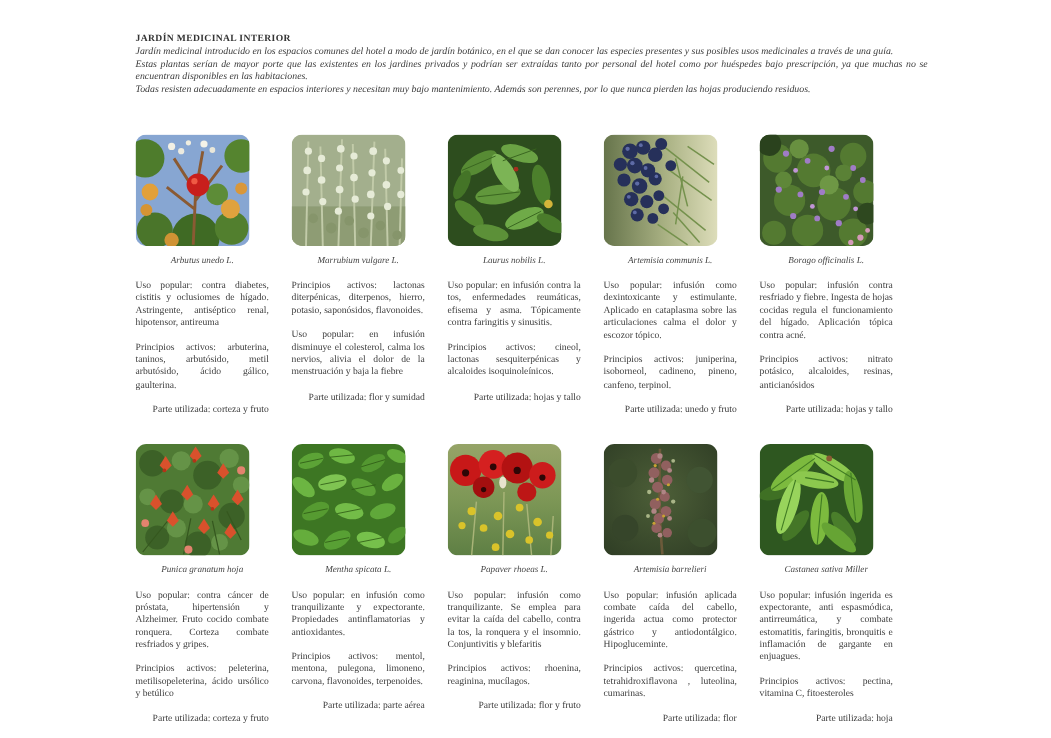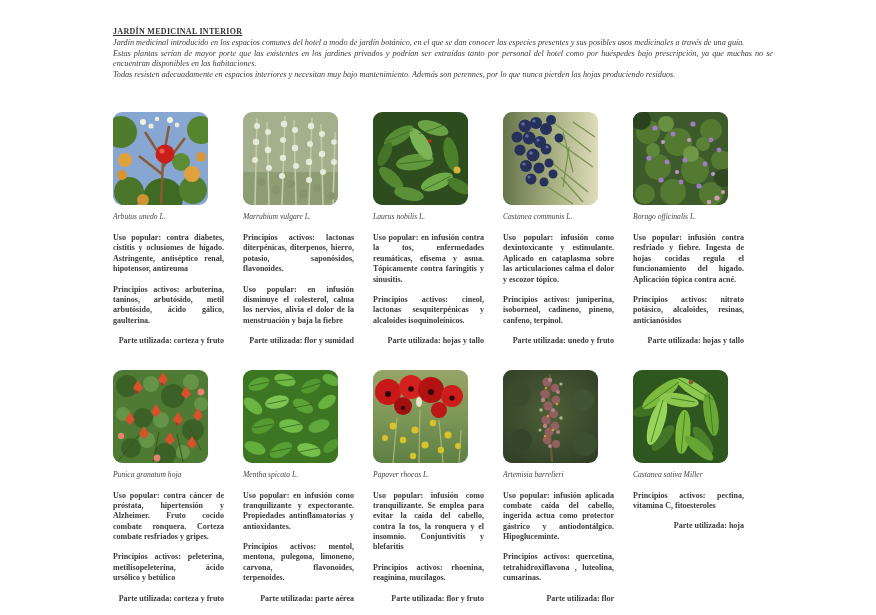--- a/index.html
+++ b/index.html
@@ -1,27 +1,27 @@
 <!DOCTYPE html>
 <html><head>
 <meta charset="utf-8">
 <style>
   html,body{margin:0;padding:0;background:#ffffff;}
   .page{position:relative;width:876px;height:615px;background:#ffffff;overflow:hidden;
         font-family:"Liberation Serif","DejaVu Serif",serif;color:#3b3b3b;}
   .header{position:absolute;left:113px;top:27px;width:660px;}
-  .doc-title{font-size:8px;font-weight:bold;letter-spacing:.3px;color:#333;margin:0 0 2px 0;text-decoration:underline;}
+  .doc-title{font-size:8px;font-weight:bold;letter-spacing:.3px;color:#333;margin:0 0 2px 0;}
   .doc-par{font-size:8.2px;line-height:1.28;margin:0;text-align:justify;font-style:italic;}
   .grid{position:absolute;left:113px;top:112px;display:grid;
         grid-template-columns:repeat(5,111px);column-gap:19px;row-gap:23px;align-items:start;}
   .card{width:111px;}
   .photo{width:95px;height:93px;border-radius:9px;overflow:hidden;margin:0 0 7px 0;}
   .photo svg{display:block;width:95px;height:93px;}
-  .pname{font-style:italic;font-weight:normal;font-size:7.6px;margin:0 0 12px 0;color:#444;}
-  .ptext{font-size:8px;line-height:1.3;text-align:justify;margin:0 0 10px 0;font-weight:bold;}
+  .pname{font-style:italic;font-weight:normal;font-size:7.6px;margin:0 0 12px 0;color:#444;text-align:center;}
+  .ptext{font-size:8px;line-height:1.3;text-align:justify;margin:0 0 10px 0;}
   .parte{text-align:right;margin:0;}
 </style>
 </head>
 <body>
 
 <div class="page">
 
   <div class="header">
     <h1 class="doc-title">JARDÍN MEDICINAL INTERIOR</h1>
     <p class="doc-par">Jardín medicinal introducido en los espacios comunes del hotel a modo de jardín botánico, en el que se dan conocer las especies presentes y sus posibles usos medicinales a través de una guía.</p>
@@ -193,21 +193,21 @@
               <circle cx="31" cy="9" r="1.6"></circle>
               <circle cx="24" cy="24" r="1.8"></circle>
             <circle cx="35" cy="28" r="1.6"></circle>
               <circle cx="28" cy="41" r="1.8"></circle>
               <circle cx="21" cy="52" r="1.6"></circle>
             <circle cx="44" cy="35" r="1.5"></circle>
               <circle cx="26" cy="65" r="1.6"></circle>
           </g>
         </svg>
       </div>
-      <h3 class="pname">Castanea communis L.</h3>
+      <h3 class="pname">Artemisia communis L.</h3>
       <p class="ptext">Uso popular: infusión como dexintoxicante y estimulante. Aplicado en cataplasma sobre las articulaciones calma el dolor y escozor tópico.</p>
       <p class="ptext">Principios activos: juniperina, isoborneol, cadineno, pineno, canfeno, terpinol.</p>
       <p class="ptext parte">Parte utilizada:  unedo y fruto</p>
     </article>
 
     <article class="card">
       <div class="photo">
         <svg viewBox="0 0 95 93">
           <rect width="95" height="93" fill="#3d5a2a"></rect>
           <g fill="#547a31">
@@ -491,18 +491,19 @@
               <path d="M44 8 L80 30"></path>
               <path d="M76 24 L80 64"></path>
             <path d="M30 30 L18 72"></path>
               <path d="M52 42 L48 84"></path>
               <path d="M38 28 L62 32"></path>
           </g>
           <circle cx="58" cy="12" r="2.4" fill="#8a5a33"></circle>
         </svg>
       </div>
       <h3 class="pname">Castanea sativa Miller</h3>
+      <p class="ptext">Uso popular: infusión ingerida es expectorante, anti espasmódica, antirreumática, y combate estomatitis, faringitis, bronquitis e inflamación de gargante en enjuagues.</p>
       <p class="ptext">Principios activos: pectina, vitamina C, fitoesteroles</p>
       <p class="ptext parte">Parte utilizada: hoja</p>
     </article>
 
   </div>
 </div>
 
 </body></html>

